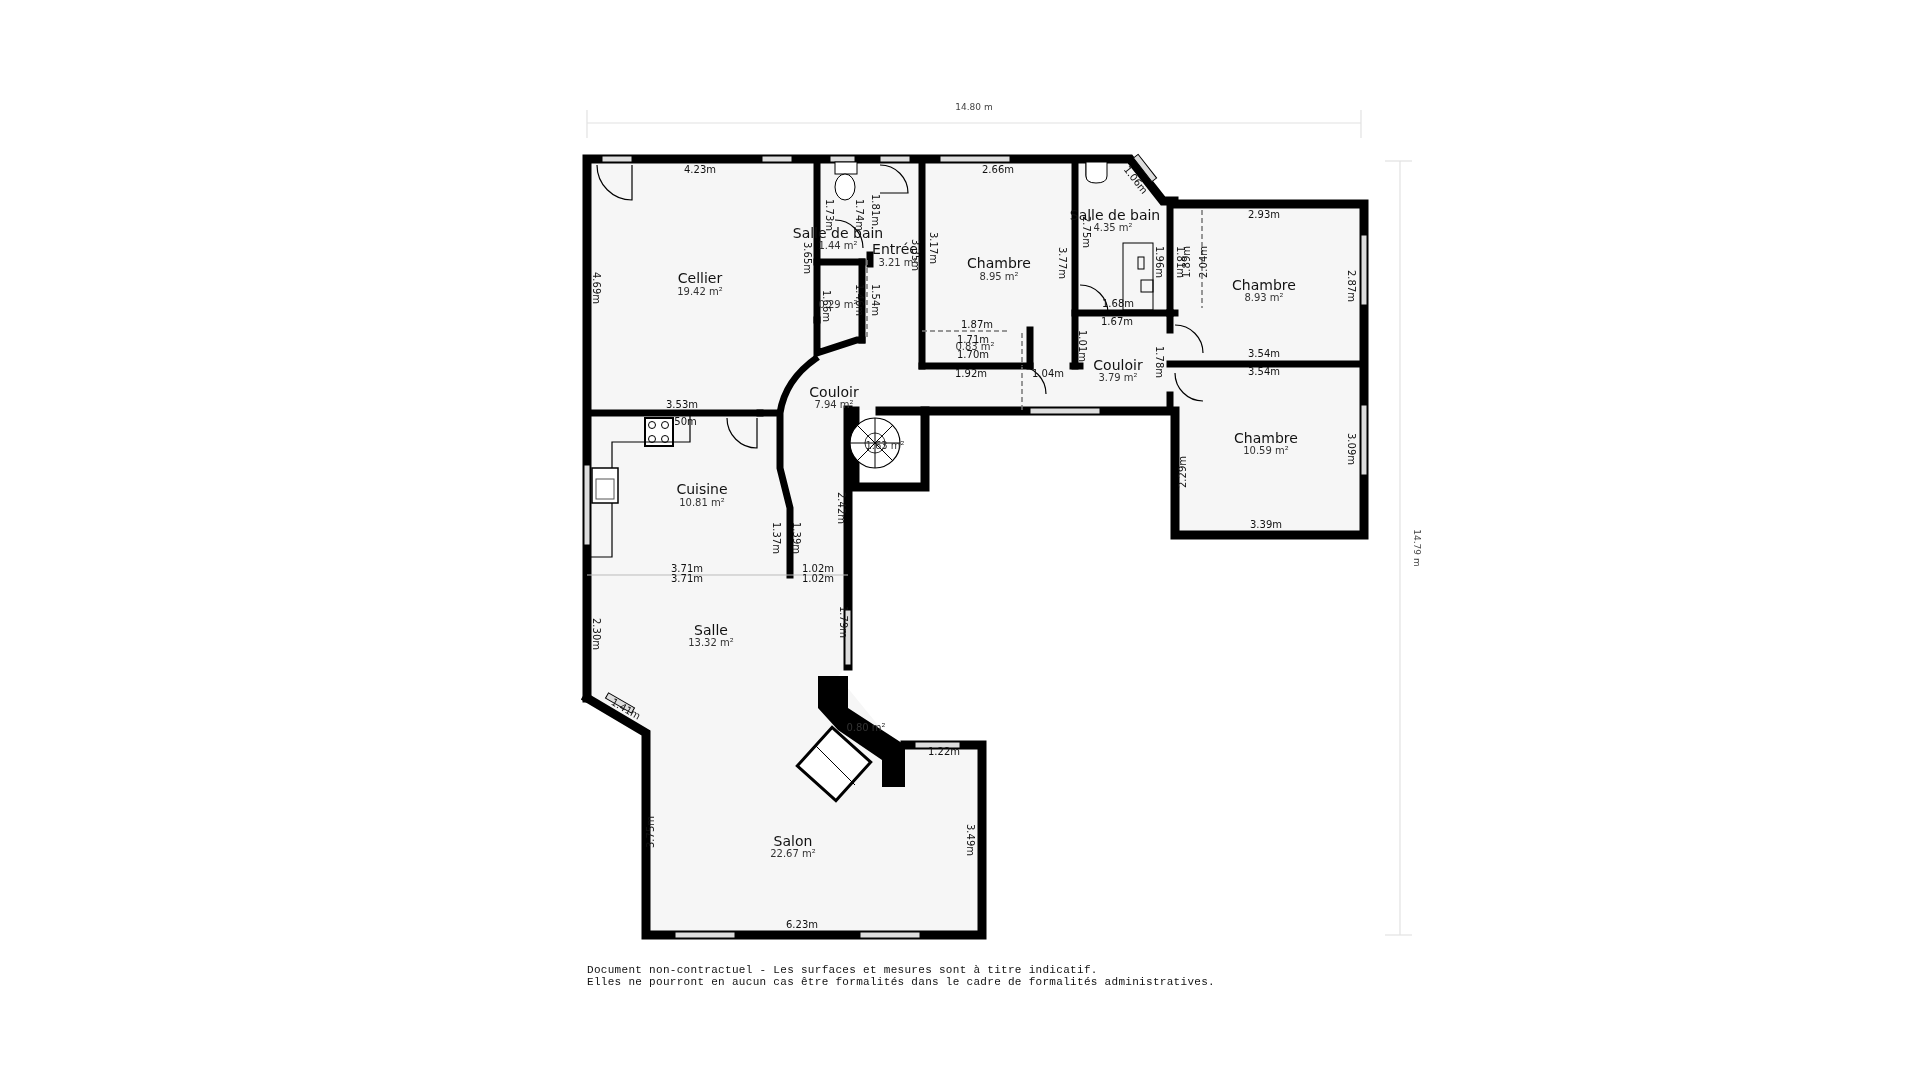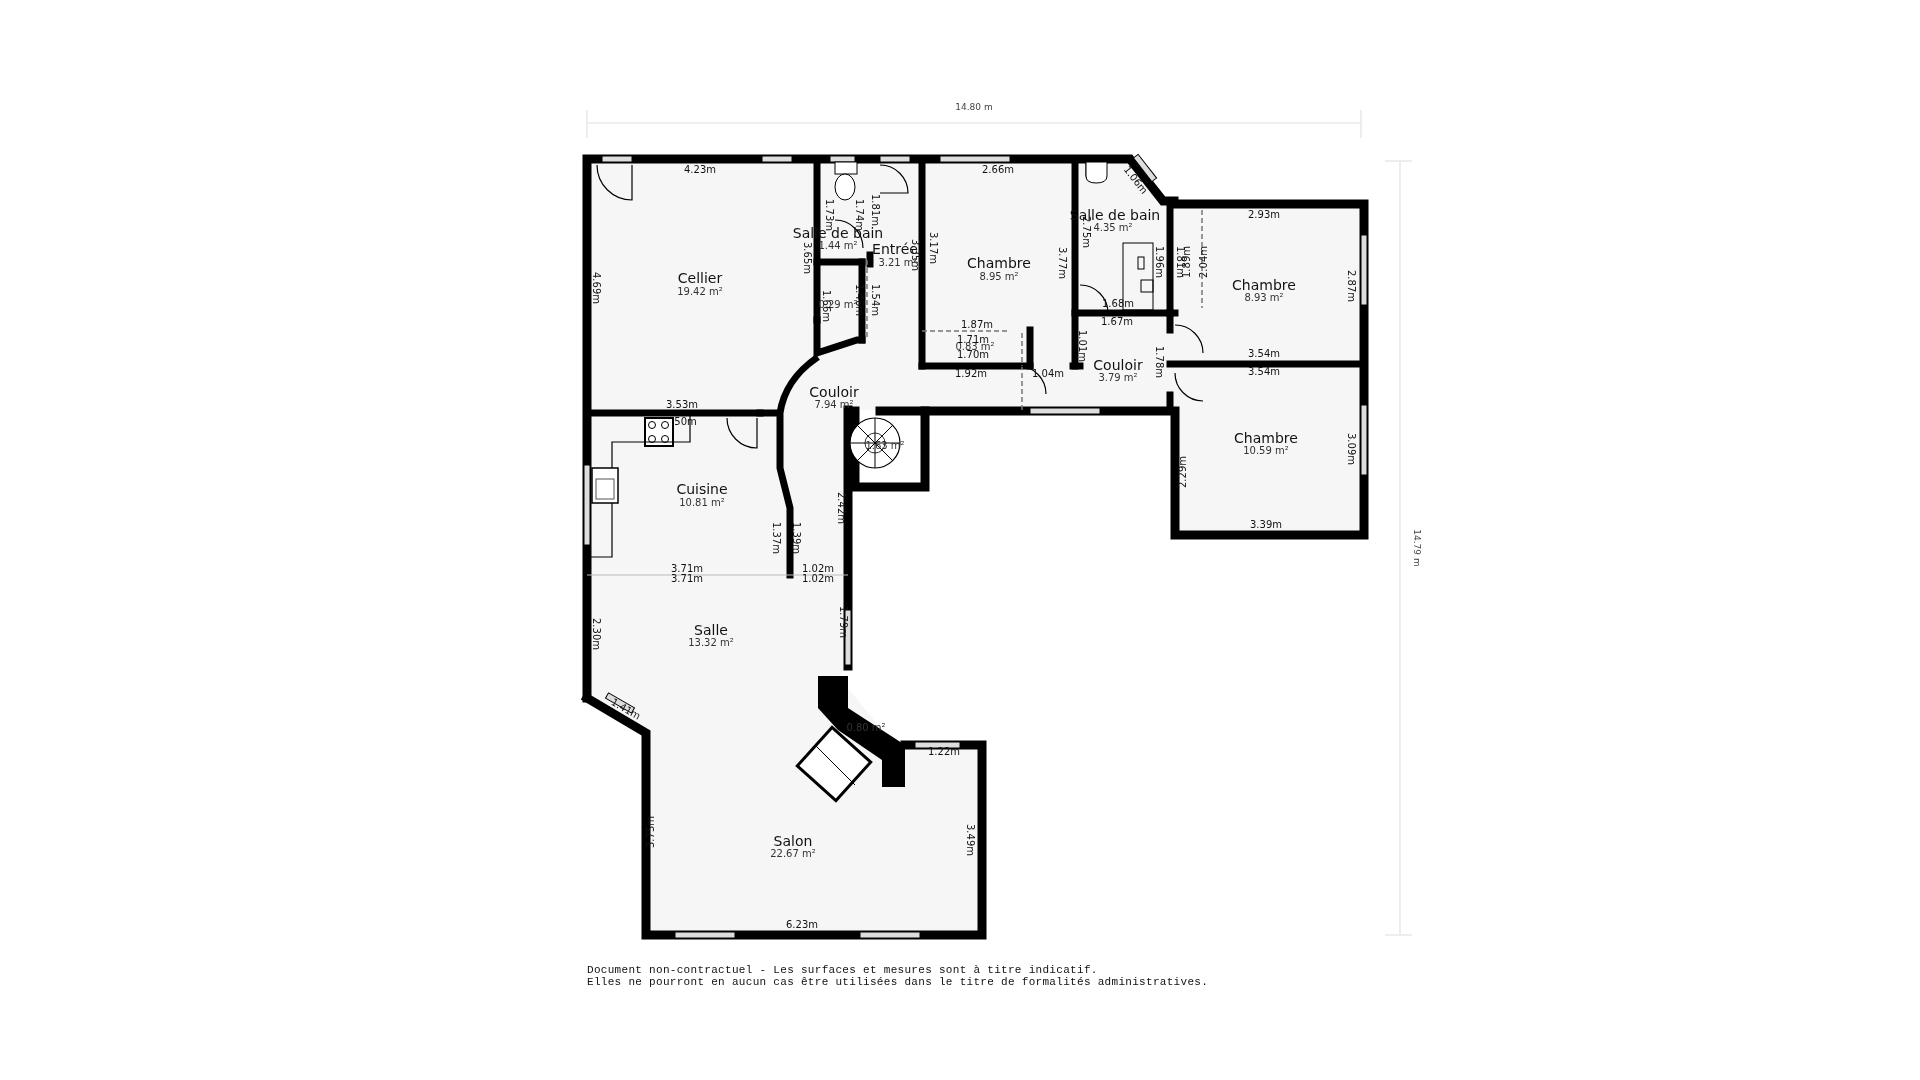--- a/index.html
+++ b/index.html
@@ -228,14 +228,14 @@
     <text class="dim" x="840" y="622" transform="rotate(90 840 622)">1.79m</text>
     <text class="dim" x="944" y="755">1.22m</text>
     <text class="dim" x="654" y="832" transform="rotate(-90 654 832)">3.75m</text>
     <text class="dim" x="967" y="840" transform="rotate(90 967 840)">3.49m</text>
     <text class="dim" x="802" y="928">6.23m</text>
   </g>
 </svg>
 
 <div class="disclaimer">
   <div>Document non-contractuel - Les surfaces et mesures sont à titre indicatif.</div>
-  <div>Elles ne pourront en aucun cas être utilisées dans le titre de formalités administratives.</div>
+  <div>Elles ne pourront en aucun cas être formalités dans le cadre de formalités administratives.</div>
 </div>
 
 </body></html>

